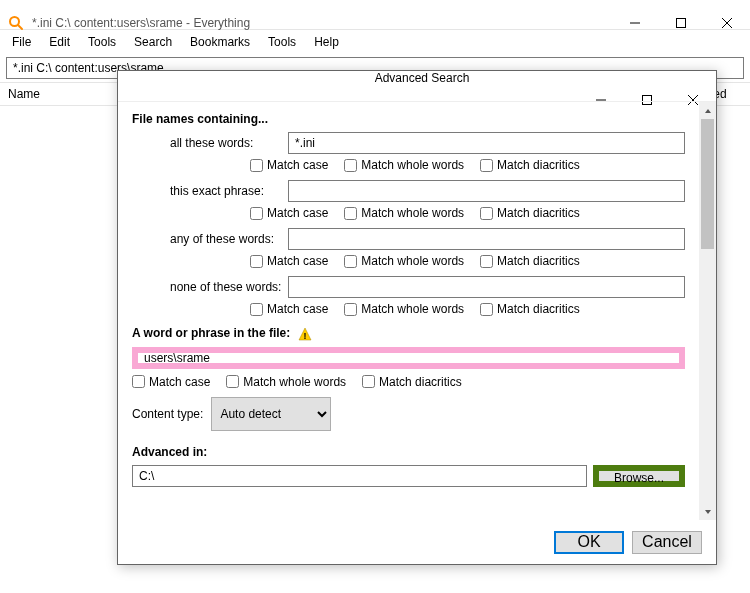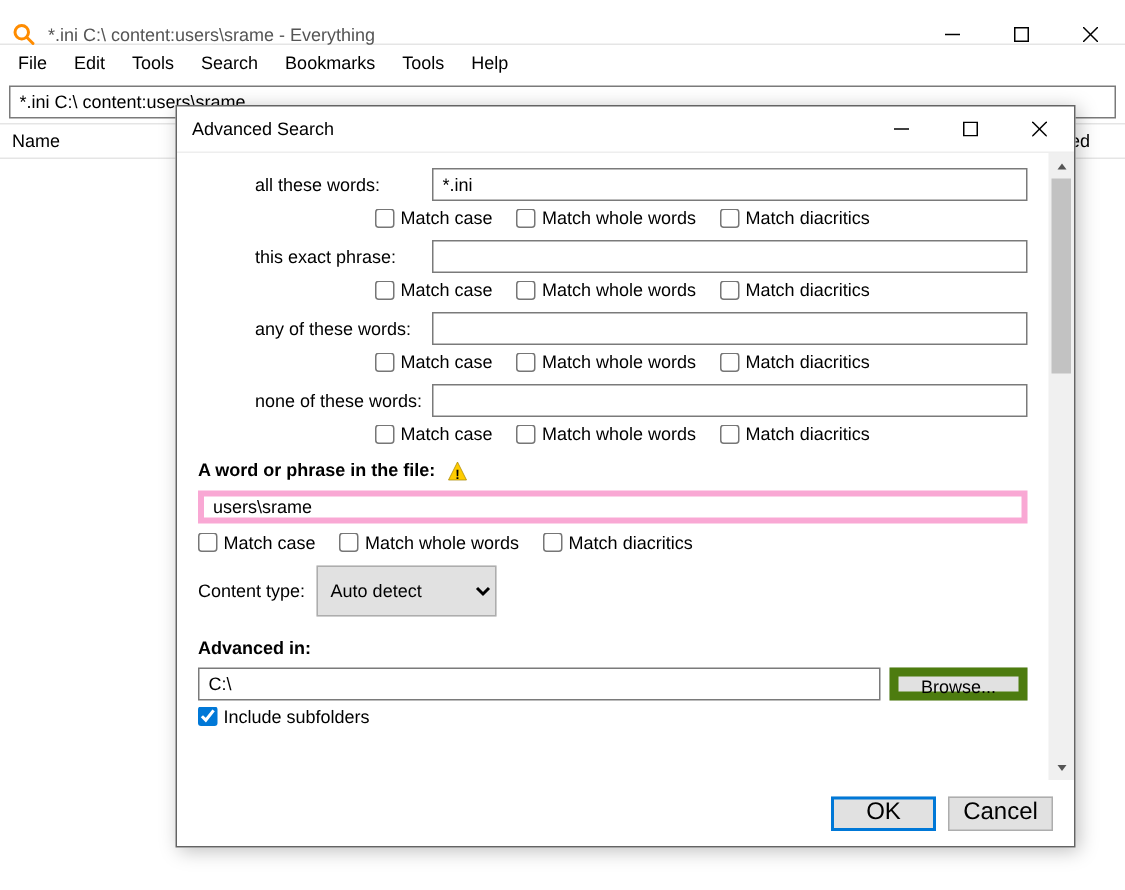--- a/index.html
+++ b/index.html
@@ -94,20 +94,21 @@
     background: #fff;
     border: 1px solid #646464;
     box-shadow: 2px 2px 12px rgba(0,0,0,0.25);
     display:flex; flex-direction: column;
   }
   .dlg-title {
     display:flex;
     align-items:center;
     height: 30px;
     padding: 0 0 0 10px;
+    flex-direction: column;
   }
   .dlg-title-text { font-size: 12px; color:#000; }
   .dlg-win-controls { margin-left:auto; display:flex; }
   .dlg-body-wrap {
     flex:1;
     display:flex;
     overflow:hidden;
     border-top: 1px solid #eee;
   }
   .dlg-body {
@@ -167,21 +168,21 @@
     font-size: 12px;
   }
   .chk input[type=checkbox] {
     width: 13px; height: 13px;
     accent-color: #0078d7;
   }
   .section2 { margin-top: 10px; }
   .full-input {
     width: 100%;
     height: 22px;
-    border:4px solid #f9a8d4;
+    border:6px solid #f9a8d4;
     padding:2px 6px;
     font-family: inherit; font-size:12px;
     margin-bottom:6px;
   }
   .checks2 {
     display:flex;
     gap: 16px;
     margin-bottom: 8px;
   }
   .ct-row { display:flex; align-items:center; gap:8px; margin-bottom: 14px;}
@@ -303,20 +304,21 @@
             <line x1="0" y1="0" x2="10" y2="10" stroke="#000" stroke-width="1"></line>
             <line x1="10" y1="0" x2="0" y2="10" stroke="#000" stroke-width="1"></line>
           </svg>
       </div>
     </div>
   </div>
 
   <div class="dlg-body-wrap">
   <div class="dlg-body">
 
+    <div class="section-hdr">File names containing...</div>
 
     <div class="row">
       <span class="label">all these words:</span>
       <input class="txt" type="text" value="*.ini" style="">
     </div>
     <div class="checks">
       <label class="chk">
             <input type="checkbox" style="">
             <span>Match case</span>
           </label>
@@ -418,24 +420,20 @@
           <option>Auto detect</option>
         </select>
       </div>
     </div>
 
     <div class="section-hdr">Advanced in:</div>
     <div class="located-row">
       <input type="text" value="C:\" style="">
       <button class="browse-btn">Browse...</button>
     </div>
-    <label class="chk">
-      <input type="checkbox" checked="" style="">
-      <span>Include subfolders</span>
-    </label>
 
   </div>
   <div class="vscroll">
     <div class="up">
       <svg width="8" height="8" viewBox="0 0 8 8">
             <polygon points="4,2 7,6 1,6" fill="#555"></polygon>
           </svg>
     </div>
     <div class="thumb"></div>
     <div class="down">

